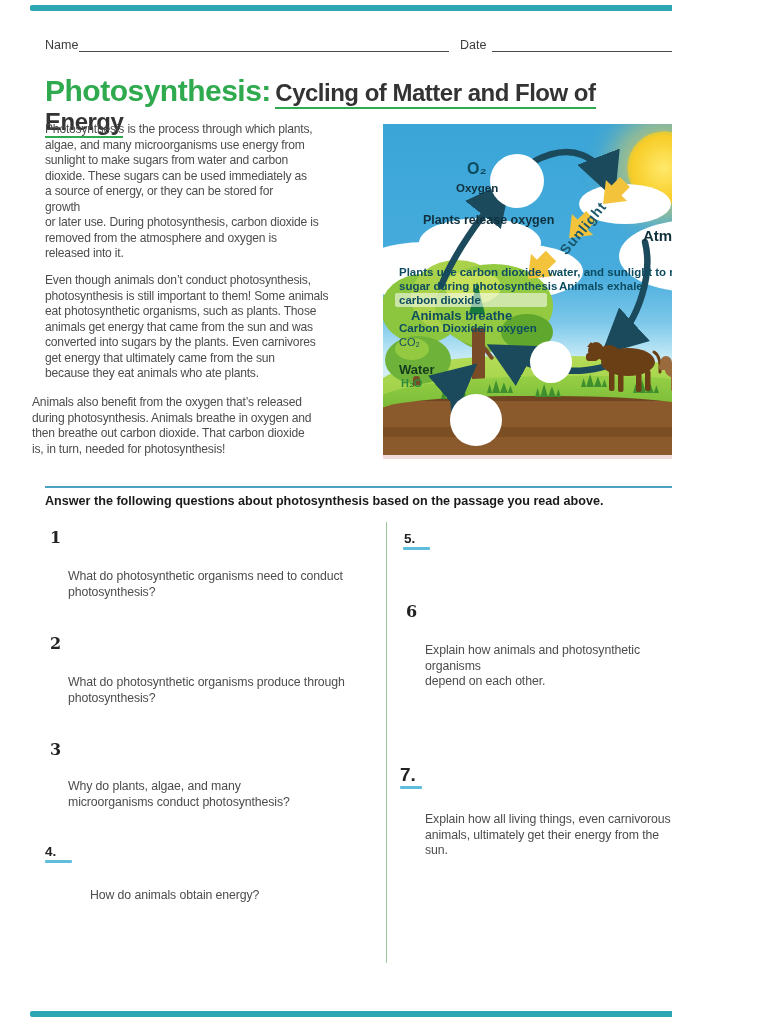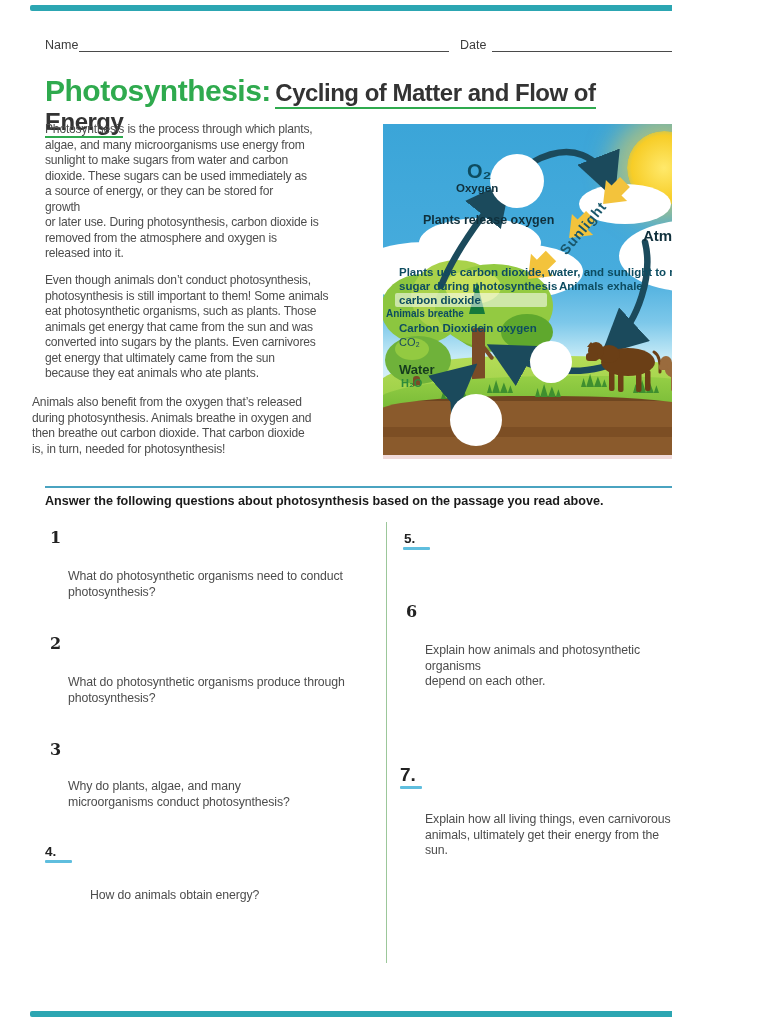--- a/index.html
+++ b/index.html
@@ -174,31 +174,31 @@
         <rect x="307" y="254" width="4" height="14" rx="1.5"></rect>
         <rect x="313" y="252" width="4" height="15" rx="1.5"></rect>
         <path d="M319,240 q5,3 4,14" fill="none" stroke="#9a6b3d" stroke-width="2.2" stroke-linecap="round"></path>
       </g>
 
       <circle cx="134" cy="57" r="27" fill="#fff"></circle>
       <circle cx="168" cy="238" r="21" fill="#fff"></circle>
       <circle cx="93" cy="296" r="26" fill="#fff"></circle>
     </svg>
 
-    <span class="dlabel dteal" style="left:84px;top:36px;font-size:20px;">O₂</span>
+    <span class="dlabel dteal" style="left:84px;top:36px;font-size:16px;">O₂</span>
     <span class="dlabel" style="left:73px;top:58px;font-size:11.5px;">Oxygen</span>
     <span class="dlabel" style="left:40px;top:89px;font-size:12.5px;">Plants release oxygen</span>
     <span class="sunlight-text">Sunlight</span>
     <span class="dlabel" style="left:260px;top:103px;font-size:15px;">Atmosphere</span>
     <span class="dlabel dteal" style="left:16px;top:142px;font-size:11.5px;">Plants use carbon dioxide, water, and sunlight to make</span>
     <span class="dlabel dteal" style="left:16px;top:156px;font-size:11.5px;">sugar during photosynthesis</span>
     <span class="dlabel dteal" style="left:176px;top:156px;font-size:11.5px;">Animals exhale</span>
     <div class="highlight-band" style="left:12px;top:169px;width:152px;height:14px;"></div>
     <span class="dlabel dteal" style="left:16px;top:170px;font-size:11.5px;">carbon dioxide</span>
-    <span class="dlabel dteal" style="left:3px;top:184px;font-size:10px;">Animals breathe</span>
+    <span class="dlabel dteal" style="left:28px;top:184px;font-size:13px;">Animals breathe</span>
     <span class="dlabel dteal" style="left:16px;top:198px;font-size:11.5px;">Carbon Dioxide</span>
     <span class="dlabel dteal" style="left:100px;top:198px;font-size:11.5px;">in oxygen</span>
     <span class="dlabel" style="left:16px;top:212px;font-size:11px;font-weight:normal;color:#1b4a5c;">CO₂</span>
     <span class="dlabel" style="left:16px;top:238px;font-size:13px;color:#143b1e;">Water</span>
     <span class="dlabel" style="left:18px;top:253px;font-size:11px;color:#2e8b3a;">H₂O</span>
   </div>
 
   <div class="rule-top"></div>
   <div class="q-header">Answer the following questions about photosynthesis based on the passage you read above.</div>
   <div class="v-divider"></div>

